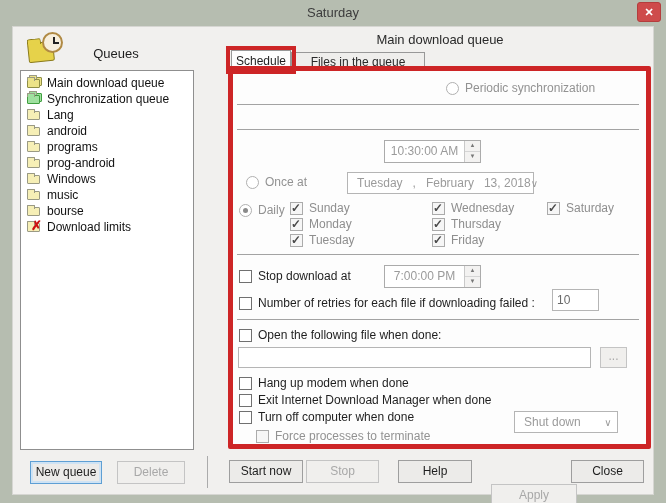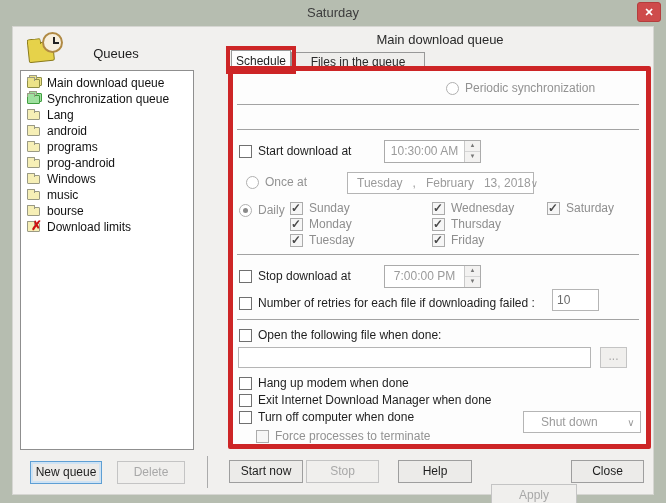--- a/index.html
+++ b/index.html
@@ -176,24 +176,20 @@
 <div class="tab-page">
 
   <div class="ctl-row" style="left:215px; top:9px;">
     <span class="rb dis"></span>
     <span class="txt gray">Periodic synchronization</span>
   </div>
   <div class="sep" style="top:33px;"></div>
 
   <div class="sep" style="top:58px;"></div>
 
-  <div class="ctl-row" style="left:8px; top:72px;">
-    <span class="cb"></span>
-    <span class="txt">Start download at</span>
-  </div>
   <div class="spinbox" style="left:153px; top:69px;">
     <span class="val">10:30:00 AM</span>
     <span class="spinner">
         <span>▲</span>
         <span>▼</span>
       </span>
   </div>
 
   <div class="ctl-row" style="left:15px; top:103px;">
     <span class="rb dis"></span>
@@ -275,21 +271,21 @@
     <span class="txt">Hang up modem when done</span>
   </div>
   <div class="ctl-row" style="left:8px; top:321px;justify-content:center;">
     <span class="cb"></span>
     <span class="txt">Exit Internet Download Manager when done</span>
   </div>
   <div class="ctl-row" style="left:8px; top:338px;">
     <span class="cb"></span>
     <span class="txt">Turn off computer when done</span>
   </div>
-  <div class="combo" style="left:292px; top:340px; width:118px;padding-left:8px;">
+  <div class="combo" style="left:283px; top:340px; width:104px;">
     <span class="val">Shut down</span>
     <span class="chev">∨</span>
   </div>
   <div class="ctl-row" style="left:25px; top:357px;">
     <span class="cb dis"></span>
     <span class="txt gray">Force processes to terminate</span>
   </div>
 </div>
 
 <div style="position:absolute; left:228px; top:66px; width:423px; height:383px; border:5px solid #cd2526; border-radius:2px; z-index:50; pointer-events:none;"></div>

